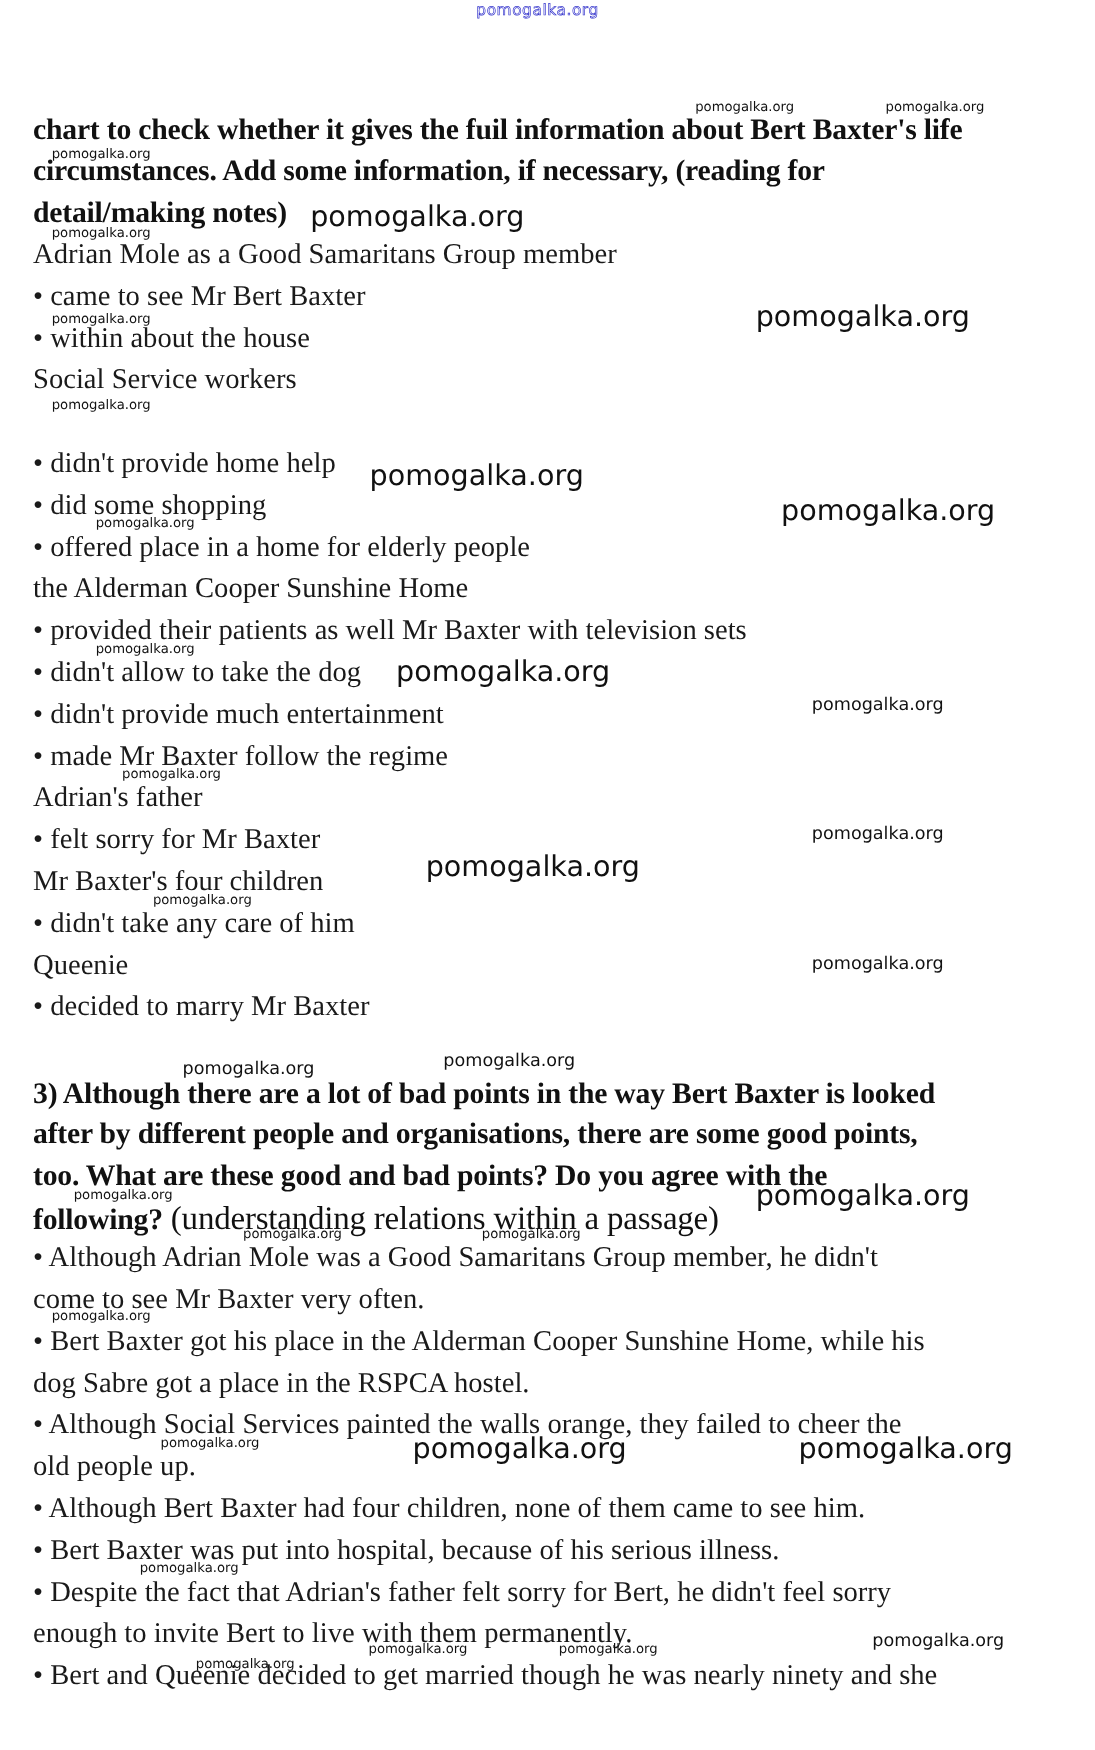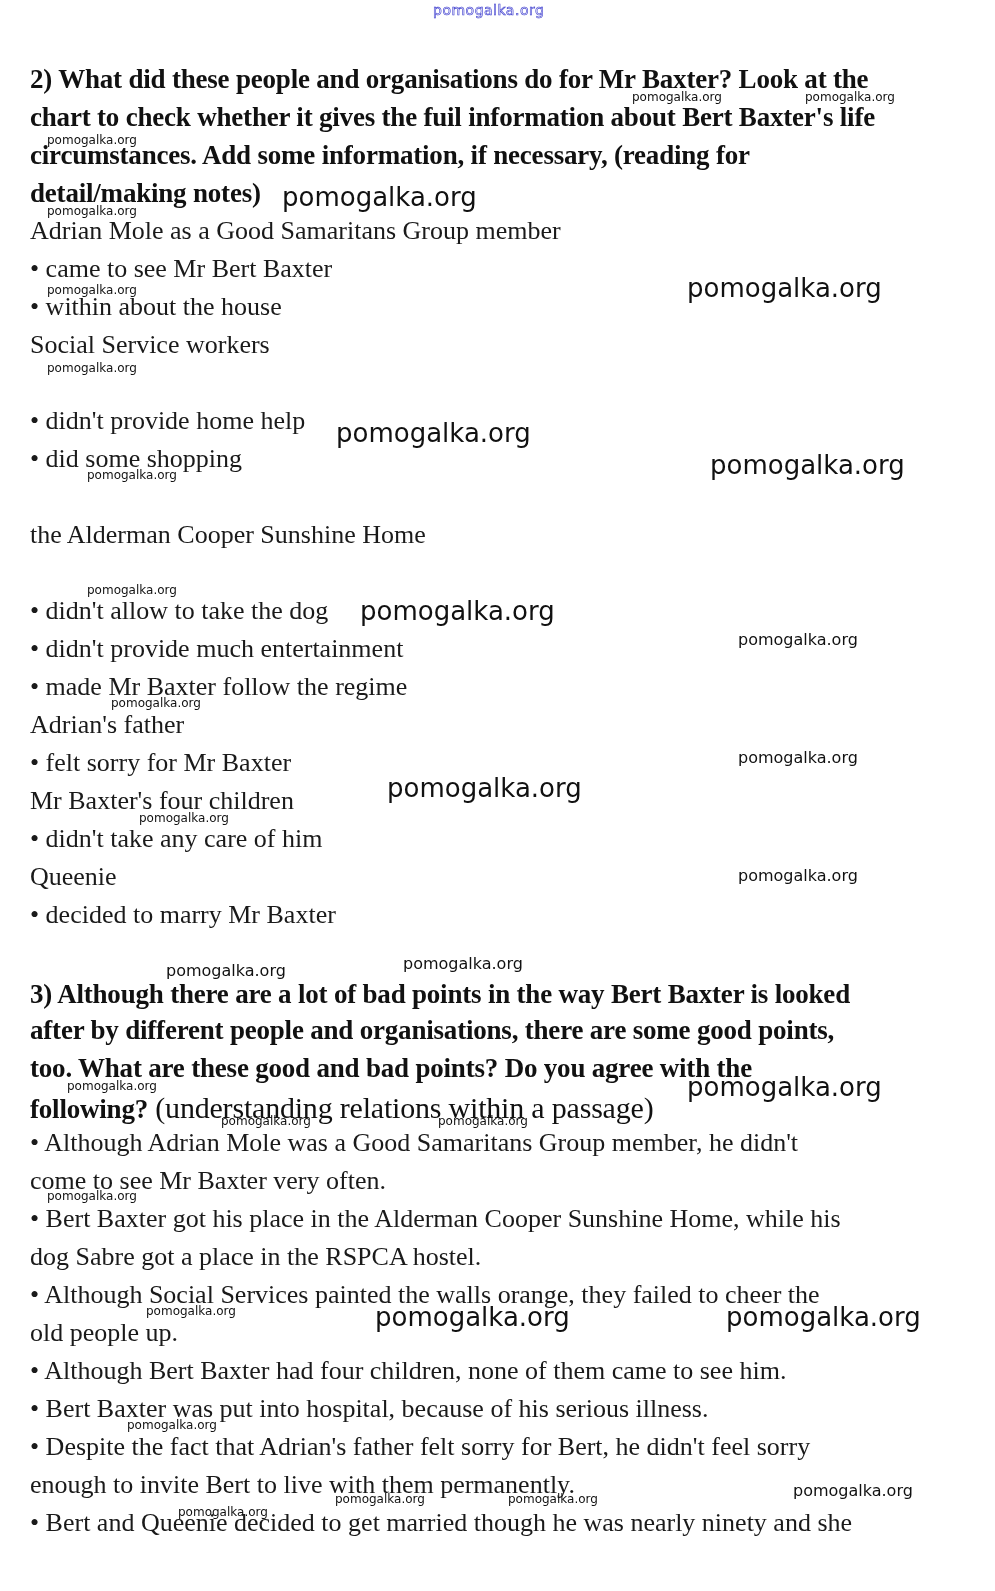--- a/index.html
+++ b/index.html
@@ -22,32 +22,33 @@
   .top-wm { position: absolute; top: 2px; left: 433px; font-family: "DejaVu Sans", sans-serif;
     font-size: 14px; color: #fff; -webkit-text-stroke: 0.6px #3333cc; letter-spacing: 0.5px; }
 </style>
 </head>
 <body>
 
 <div class="page">
 
   <div class="top-wm">pomogalka.org</div>
 
-  <div class="line head" style="top:64px">2) What did these people and organisations do for Mr Baxter? Look at the</div>
   <div class="line head" style="top:102px">chart to check whether it gives the fuil information about Bert Baxter's life</div>
   <div class="line head" style="top:140px">circumstances. Add some information, if necessary, (reading for</div>
   <div class="line head" style="top:178px">detail/making notes)</div>
 
   <div class="line body" style="top:216px">Adrian Mole as a Good Samaritans Group member</div>
   <div class="line body" style="top:254px">• came to see Mr Bert Baxter</div>
   <div class="line body" style="top:292px">• within about the house</div>
   <div class="line body" style="top:330px">Social Service workers</div>
   <div class="line body" style="top:406px">• didn't provide home help</div>
   <div class="line body" style="top:444px">• did some shopping</div>
+  <div class="line body" style="top:482px">• offered place in a home for elderly people</div>
   <div class="line body" style="top:520px">the Alderman Cooper Sunshine Home</div>
+  <div class="line body" style="top:558px">• provided their patients as well Mr Baxter with television sets</div>
   <div class="line body" style="top:596px">• didn't allow to take the dog</div>
   <div class="line body" style="top:634px">• didn't provide much entertainment</div>
   <div class="line body" style="top:672px">• made Mr Baxter follow the regime</div>
   <div class="line body" style="top:710px">Adrian's father</div>
   <div class="line body" style="top:748px">• felt sorry for Mr Baxter</div>
   <div class="line body" style="top:786px">Mr Baxter's four children</div>
   <div class="line body" style="top:824px">• didn't take any care of him</div>
   <div class="line body" style="top:862px">Queenie</div>
   <div class="line body" style="top:900px">• decided to marry Mr Baxter</div>
 

